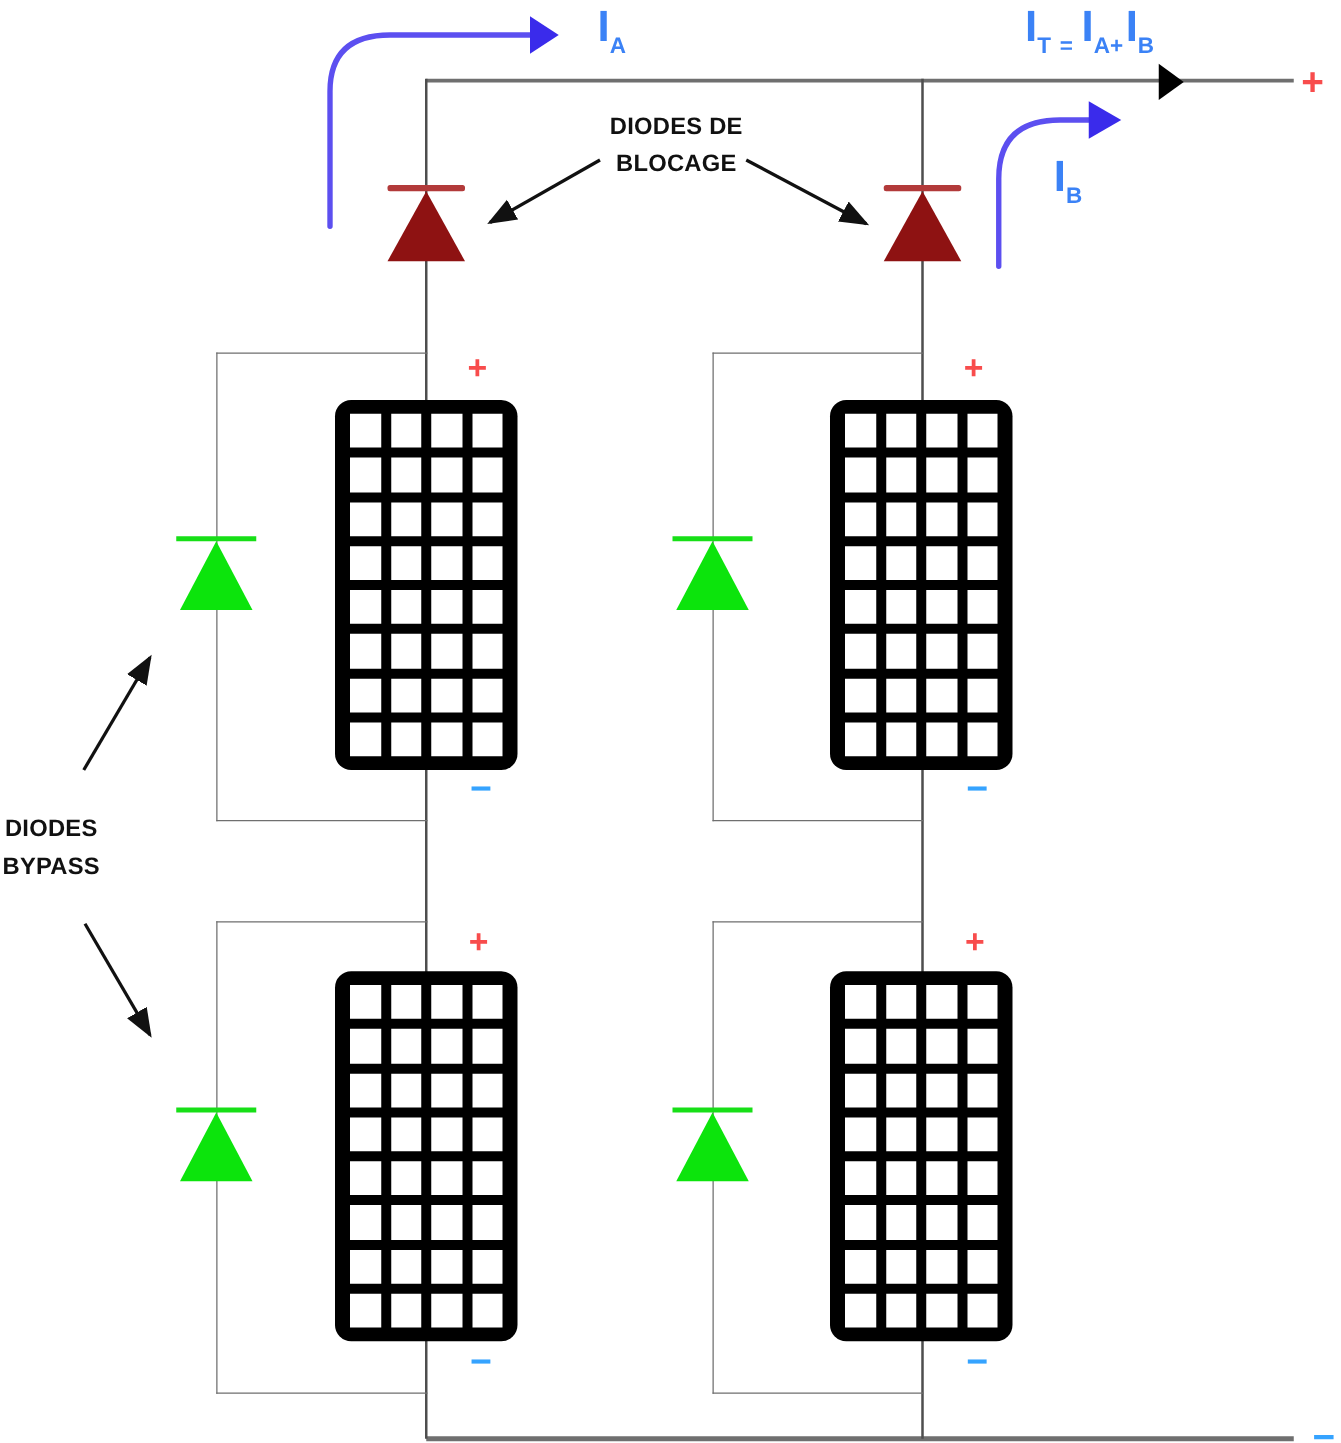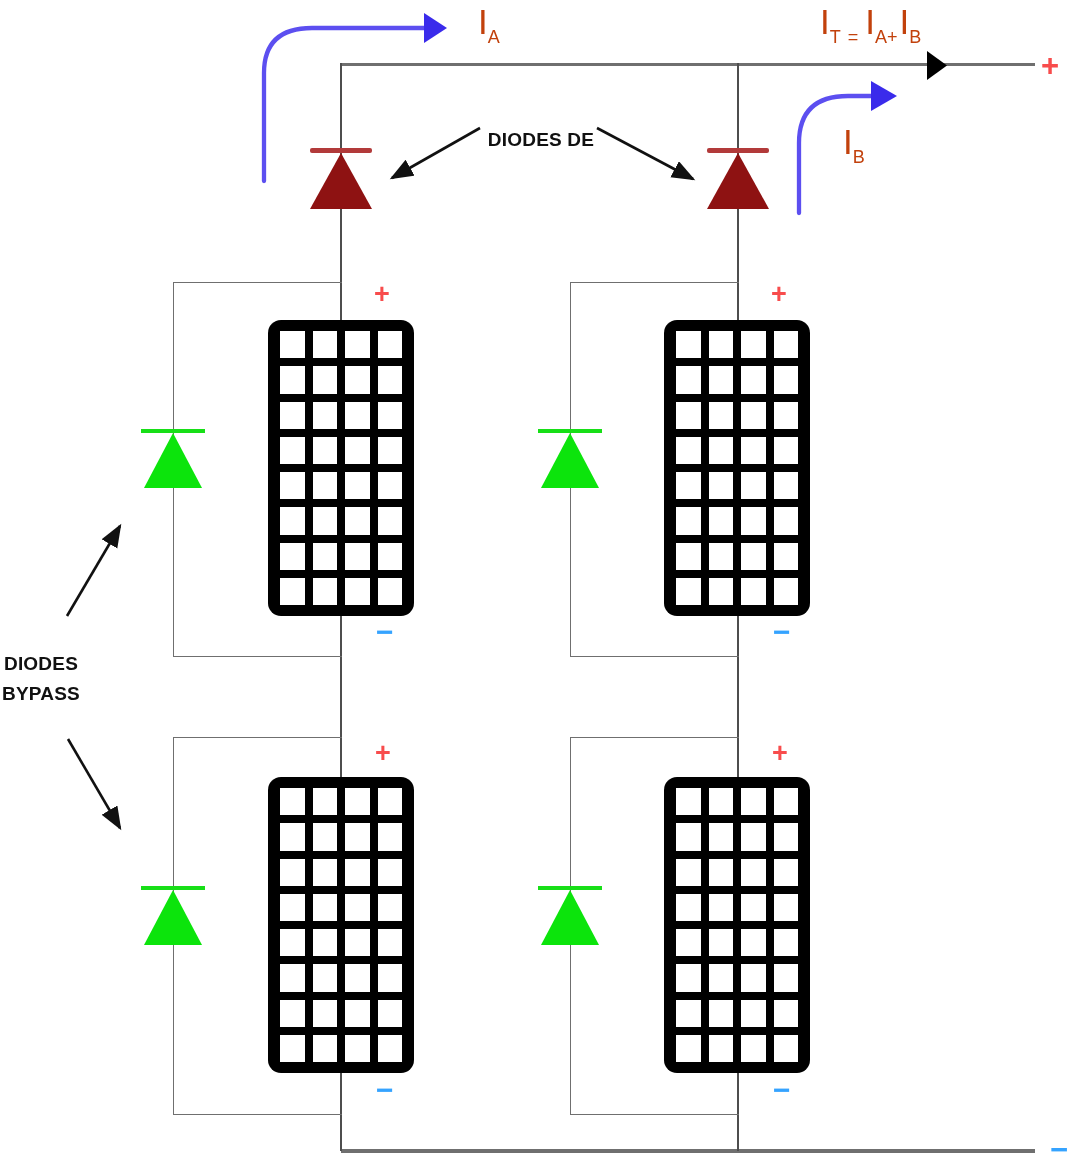--- a/index.html
+++ b/index.html
@@ -28,21 +28,21 @@
   .tri-bypass   { border-left:29px solid transparent; border-right:29px solid transparent; border-bottom:55px solid #0CE40C; }
   .bar { position:absolute; }
   .bar-blocking { width:62px; height:4.5px; background:#B23A3A; border-radius:2px; }
   .bar-bypass   { width:64px; height:4px;   background:#17DF17; }
   
   .pol { position:absolute; font-weight:bold; line-height:1; }
   .pol-plus  { color:#F84C4C; font-size:27px; }
   .pol-minus { color:#35A3FF; font-size:30px; }
   .pol-out   { font-size:31px; }
   
-  .cur { position:absolute; color:#c2410c; font-weight:normal; white-space:nowrap; }
+  .cur { position:absolute; color:#3b82f6; font-weight:bold; white-space:nowrap; }
   .cm { font-size:35px; display:inline-block; }
   .cs { font-size:18px; display:inline-block; position:relative; top:9px; }
   .gap { margin-left:7px; }
   
   .note { position:absolute; color:#111; font-weight:bold; font-size:19px; text-align:center; letter-spacing:0.2px; }
   .overlay { position:absolute; left:0; top:0; pointer-events:none; }
 </style>
 </head>
 <body>
 
@@ -271,21 +271,22 @@
   <div class="cur" style="left:478px; top:2px;">
     <span class="cm">I</span><span class="cs">A</span>
   </div>
   <div class="cur" style="left:843px; top:122px;text-align:right;">
     <span class="cm">I</span><span class="cs">B</span>
   </div>
   <div class="cur" style="left:820px; top:2px;">
     <span class="cm">I</span><span class="cs">T</span><span class="cs gap">=</span><span class="cm gap">I</span><span class="cs">A+</span><span class="cm" style="margin-left:2px;">I</span><span class="cs">B</span>
   </div>
 
-  <div class="note" style="left:446px; top:87px; width:190px; line-height:30px;margin-top:38px;">
+  <div class="note" style="left:446px; top:87px; width:190px; line-height:30px;">
     <div>DIODES DE</div>
+    <div>BLOCAGE</div>
   </div>
   <div class="note" style="left:-2px; top:649px; width:86px; line-height:30px;">
     <div>DIODES</div>
     <div>BYPASS</div>
   </div>
 
 </div>
 
 </body></html>

